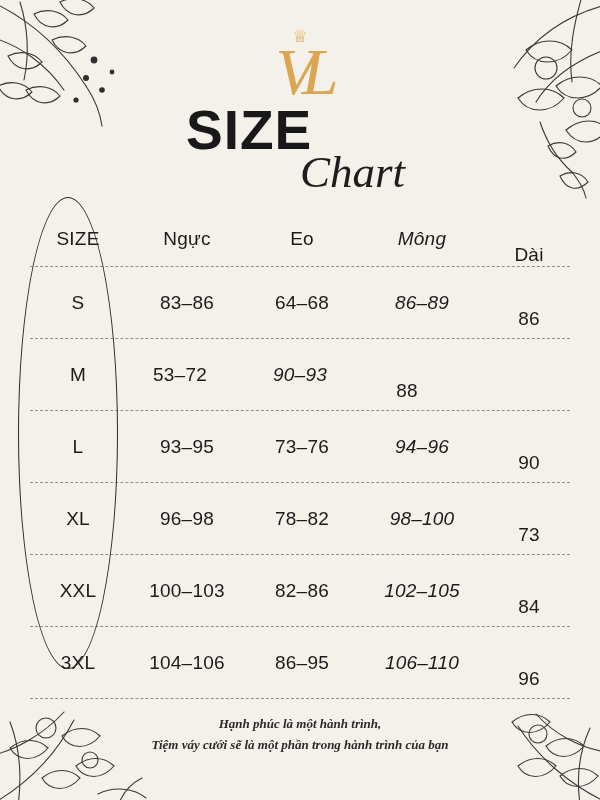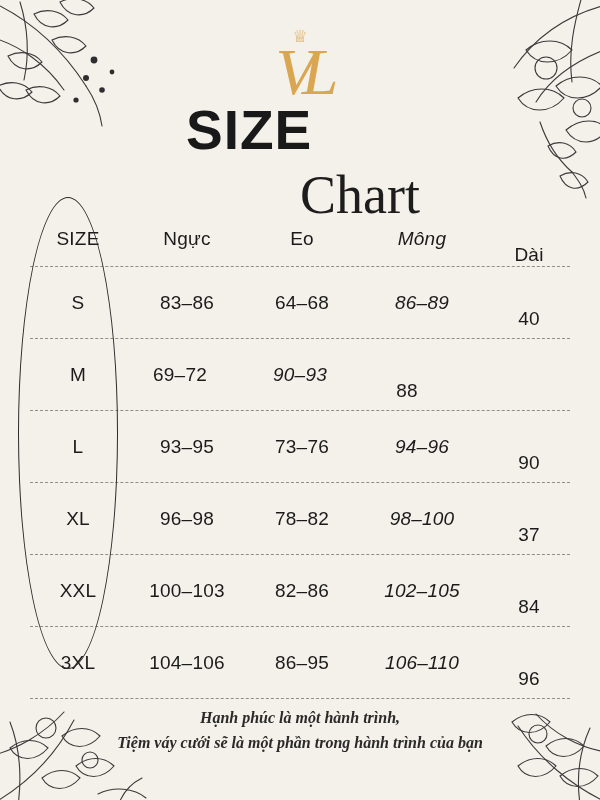--- a/index.html
+++ b/index.html
@@ -70,23 +70,24 @@
     top: 0;
     font-family: "Liberation Sans", sans-serif;
     font-weight: bold;
     font-size: 55px;
     letter-spacing: 1px;
     color: #191919;
   }
   .title-script {
     position: absolute;
     left: 300px;
-    top: 66px;
+    top: 48px;
     font-family: "Liberation Serif", serif;
-    font-size: 54px;
+    font-style: italic;
+    font-size: 45px;
     color: #1d1d1d;
   }
 
   
   .table {
     position: absolute;
     left: 30px;
     top: 212px;
     width: 540px;
   }
@@ -133,21 +134,21 @@
   
   .footer {
     position: absolute;
     left: 0;
     bottom: 44px;
     width: 600px;
     text-align: center;
     font-family: "Liberation Serif", serif;
     font-style: italic;
     font-weight: bold;
-    font-size: 16px;
+    font-size: 13px;
     color: #2a2a2a;
     line-height: 1.6;
   }
 </style>
 </head>
 <body>
 
 <div id="page">
 
   <div class="deco deco-tl">
@@ -246,47 +247,47 @@
       <div class="cell c-c">Mông</div>
       <div class="cell c-d">Dài</div>
     </div>
     <div class="divider"></div>
 
     <div class="row">
       <div class="cell c-size">S</div>
       <div class="cell c-a">83–86</div>
       <div class="cell c-b">64–68</div>
       <div class="cell c-c">86–89</div>
-      <div class="cell c-d">40</div>
+      <div class="cell c-d">86</div>
     </div>
     <div class="divider"></div>
 
     <div class="row">
       <div class="cell c-size">M</div>
-      <div class="cell c-b">69–72</div>
+      <div class="cell c-b">53–72</div>
       <div class="cell c-c">90–93</div>
       <div class="cell c-d">88</div>
     </div>
     <div class="divider"></div>
 
     <div class="row">
       <div class="cell c-size">L</div>
       <div class="cell c-a">93–95</div>
       <div class="cell c-b">73–76</div>
       <div class="cell c-c">94–96</div>
       <div class="cell c-d">90</div>
     </div>
     <div class="divider"></div>
 
     <div class="row">
       <div class="cell c-size">XL</div>
       <div class="cell c-a">96–98</div>
       <div class="cell c-b">78–82</div>
       <div class="cell c-c">98–100</div>
-      <div class="cell c-d">37</div>
+      <div class="cell c-d">73</div>
     </div>
     <div class="divider"></div>
 
     <div class="row">
       <div class="cell c-size">XXL</div>
       <div class="cell c-a">100–103</div>
       <div class="cell c-b">82–86</div>
       <div class="cell c-c">102–105</div>
       <div class="cell c-d">84</div>
     </div>

